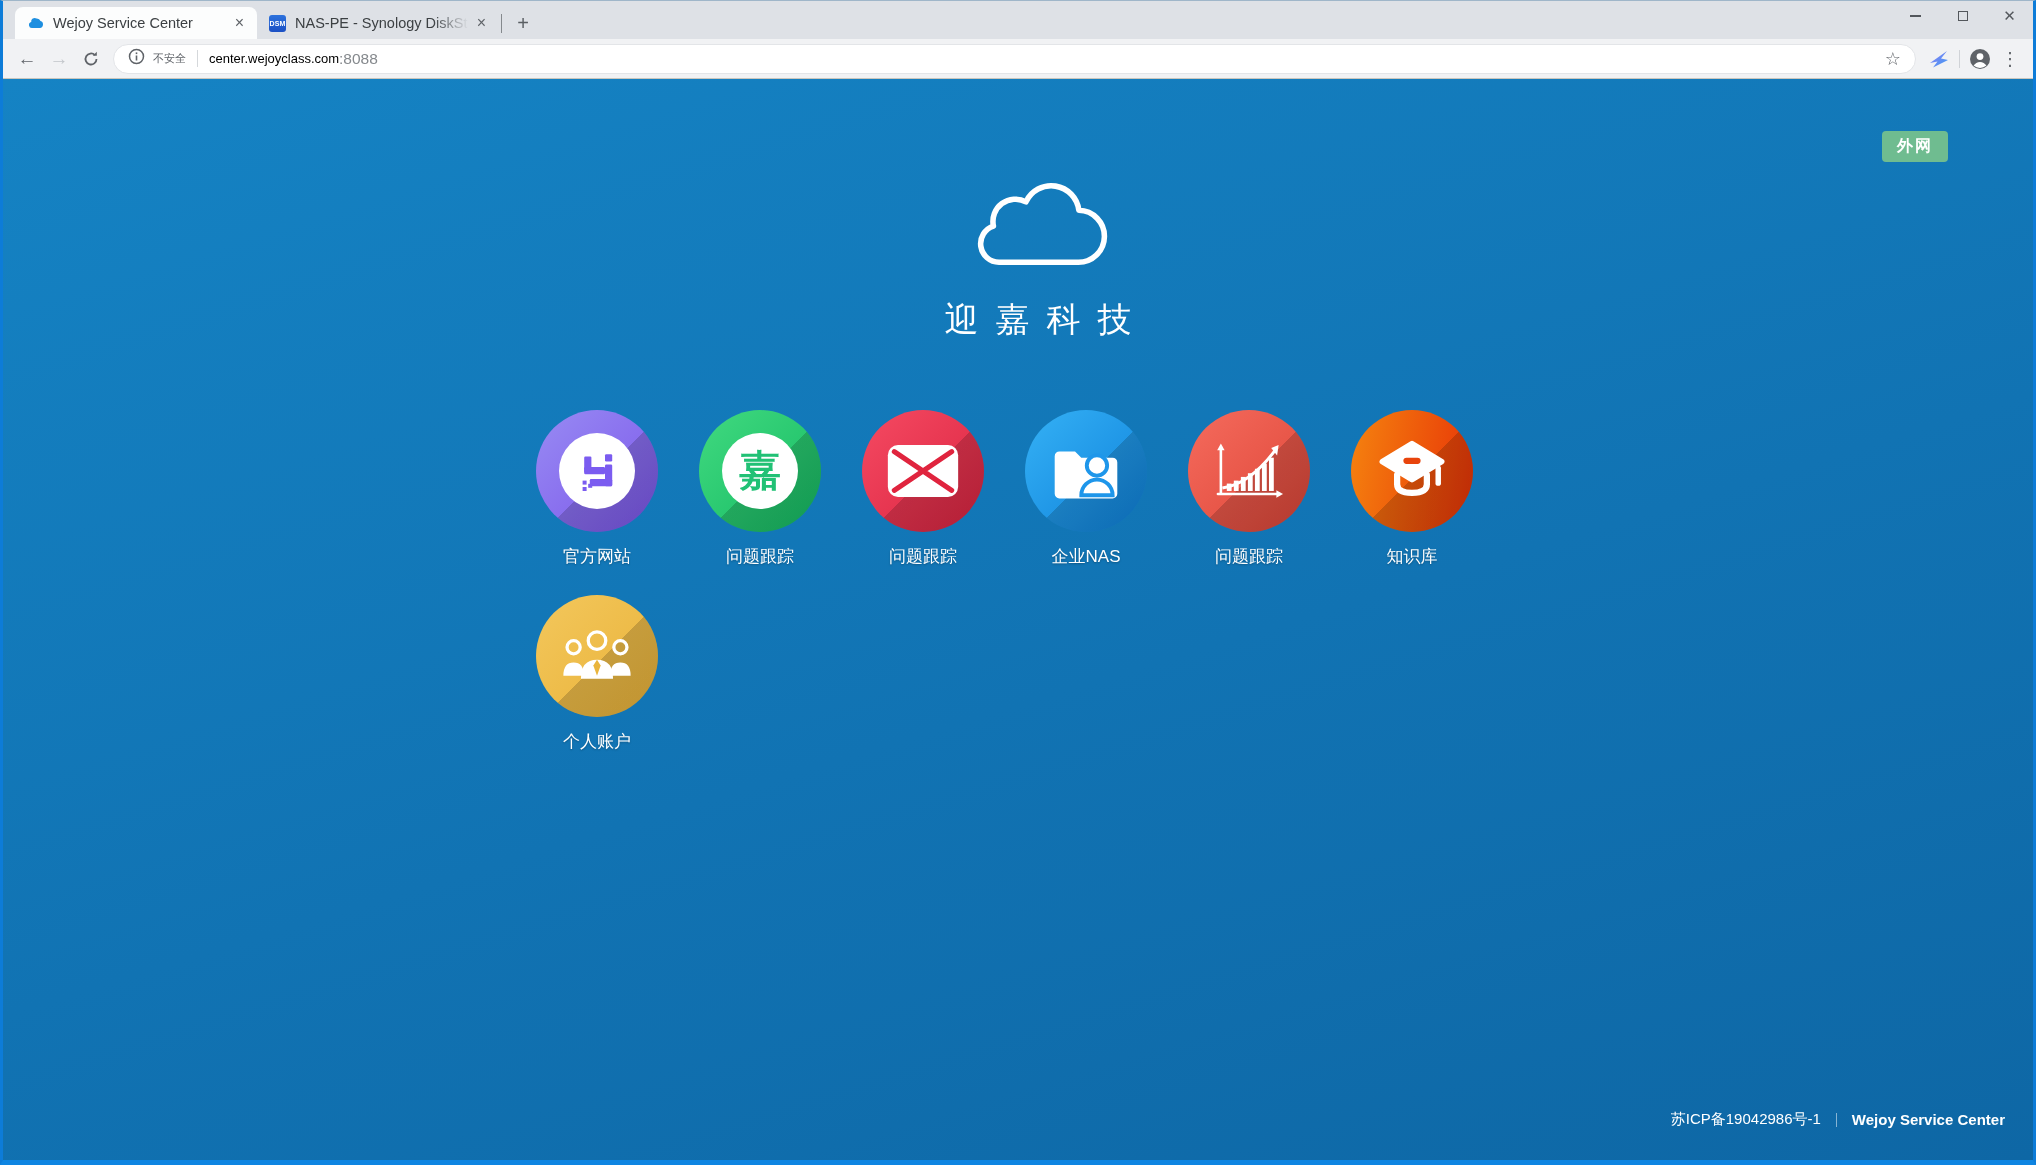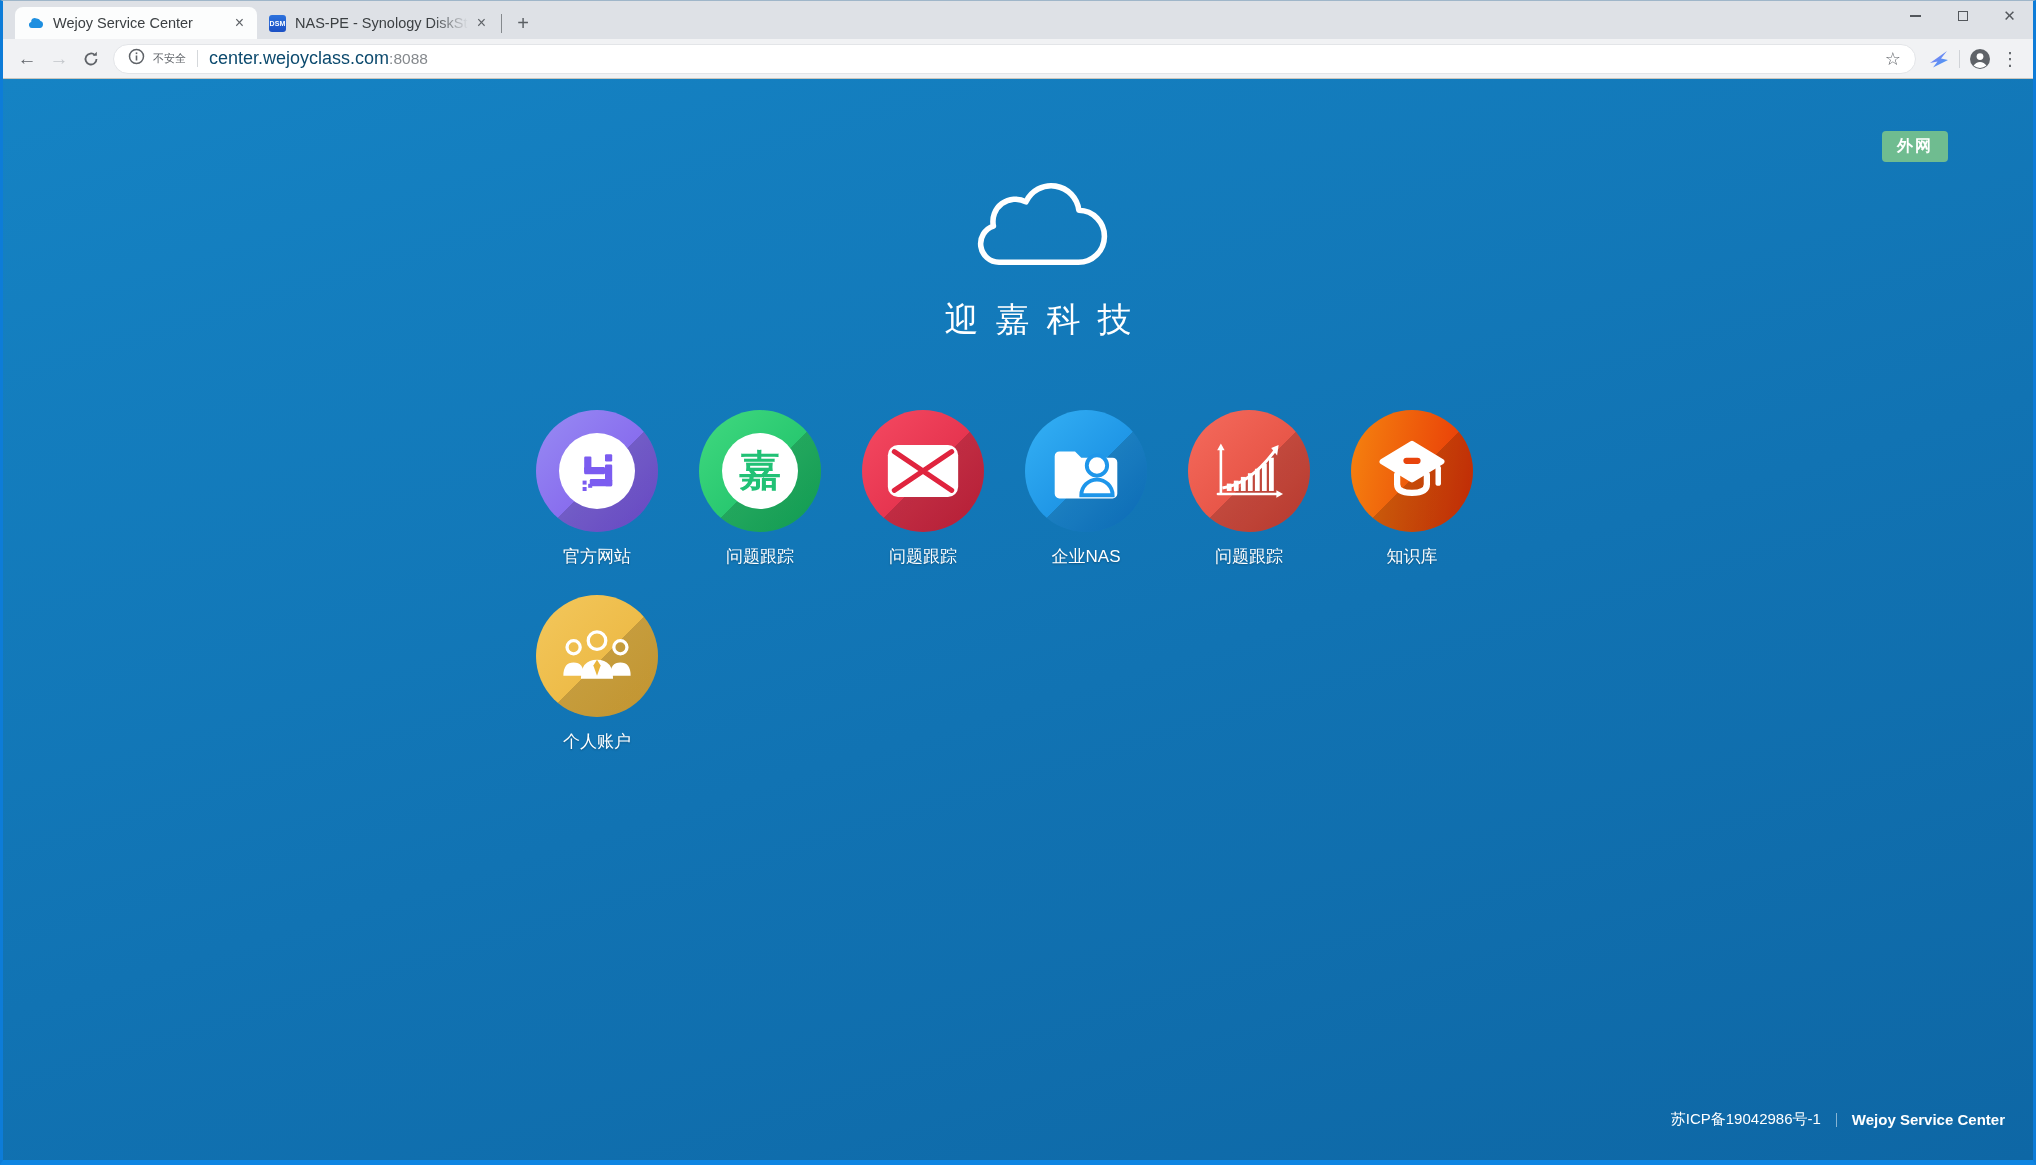--- a/index.html
+++ b/index.html
@@ -36,21 +36,21 @@
 
   
   .toolbar{ height:40px; background:#f1f2f4; border-bottom:1px solid #c9c6bd; display:flex; align-items:center; padding:0 8px; flex:none; }
   .navbtn{ width:32px; height:32px; border-radius:50%; display:flex; align-items:center; justify-content:center;
     font-size:19px; color:#5f6368; cursor:pointer; flex:none; }
   .navbtn.disabled{ color:#c2c6ca; }
   .omnibox{ flex:1; height:30px; border-radius:15px; background:#ffffff; border:1px solid #e3e5e8;
     display:flex; align-items:center; padding:0 14px; margin:0 8px 0 6px; cursor:text; }
   .sec-label{ color:#5f6368; font-size:11px; margin:0 11px 0 8px; }
   .omni-div{ width:1px; height:17px; background:#d5d8db; margin-right:11px; }
-  .url-host{ font-size:18px; color:#0c4a6e; }
+  .url-host{ font-size:13px; color:#000000; }
   .url-port{ font-size:15.5px; color:#85898d; }
   .omni-star{ margin-left:auto; color:#5f6368; font-size:18px; cursor:pointer; }
   .tool-icon{ width:30px; height:30px; display:flex; align-items:center; justify-content:center; flex:none; cursor:pointer; }
   .toolbar-sep{ width:1px; height:18px; background:#d0d3d7; margin:0 5px; flex:none; }
   .menu-dots{ color:#5f6368; font-size:18px; letter-spacing:0; }
 
   
   .page{ position:relative; flex:1; background:linear-gradient(163deg,#1583c4 0%,#1173b3 55%,#0e67a5 100%); overflow:hidden; }
 
   .net-badge{ position:absolute; left:1879px; top:52px; width:66px; height:31px; background:#6fbc90; border-radius:4px;

